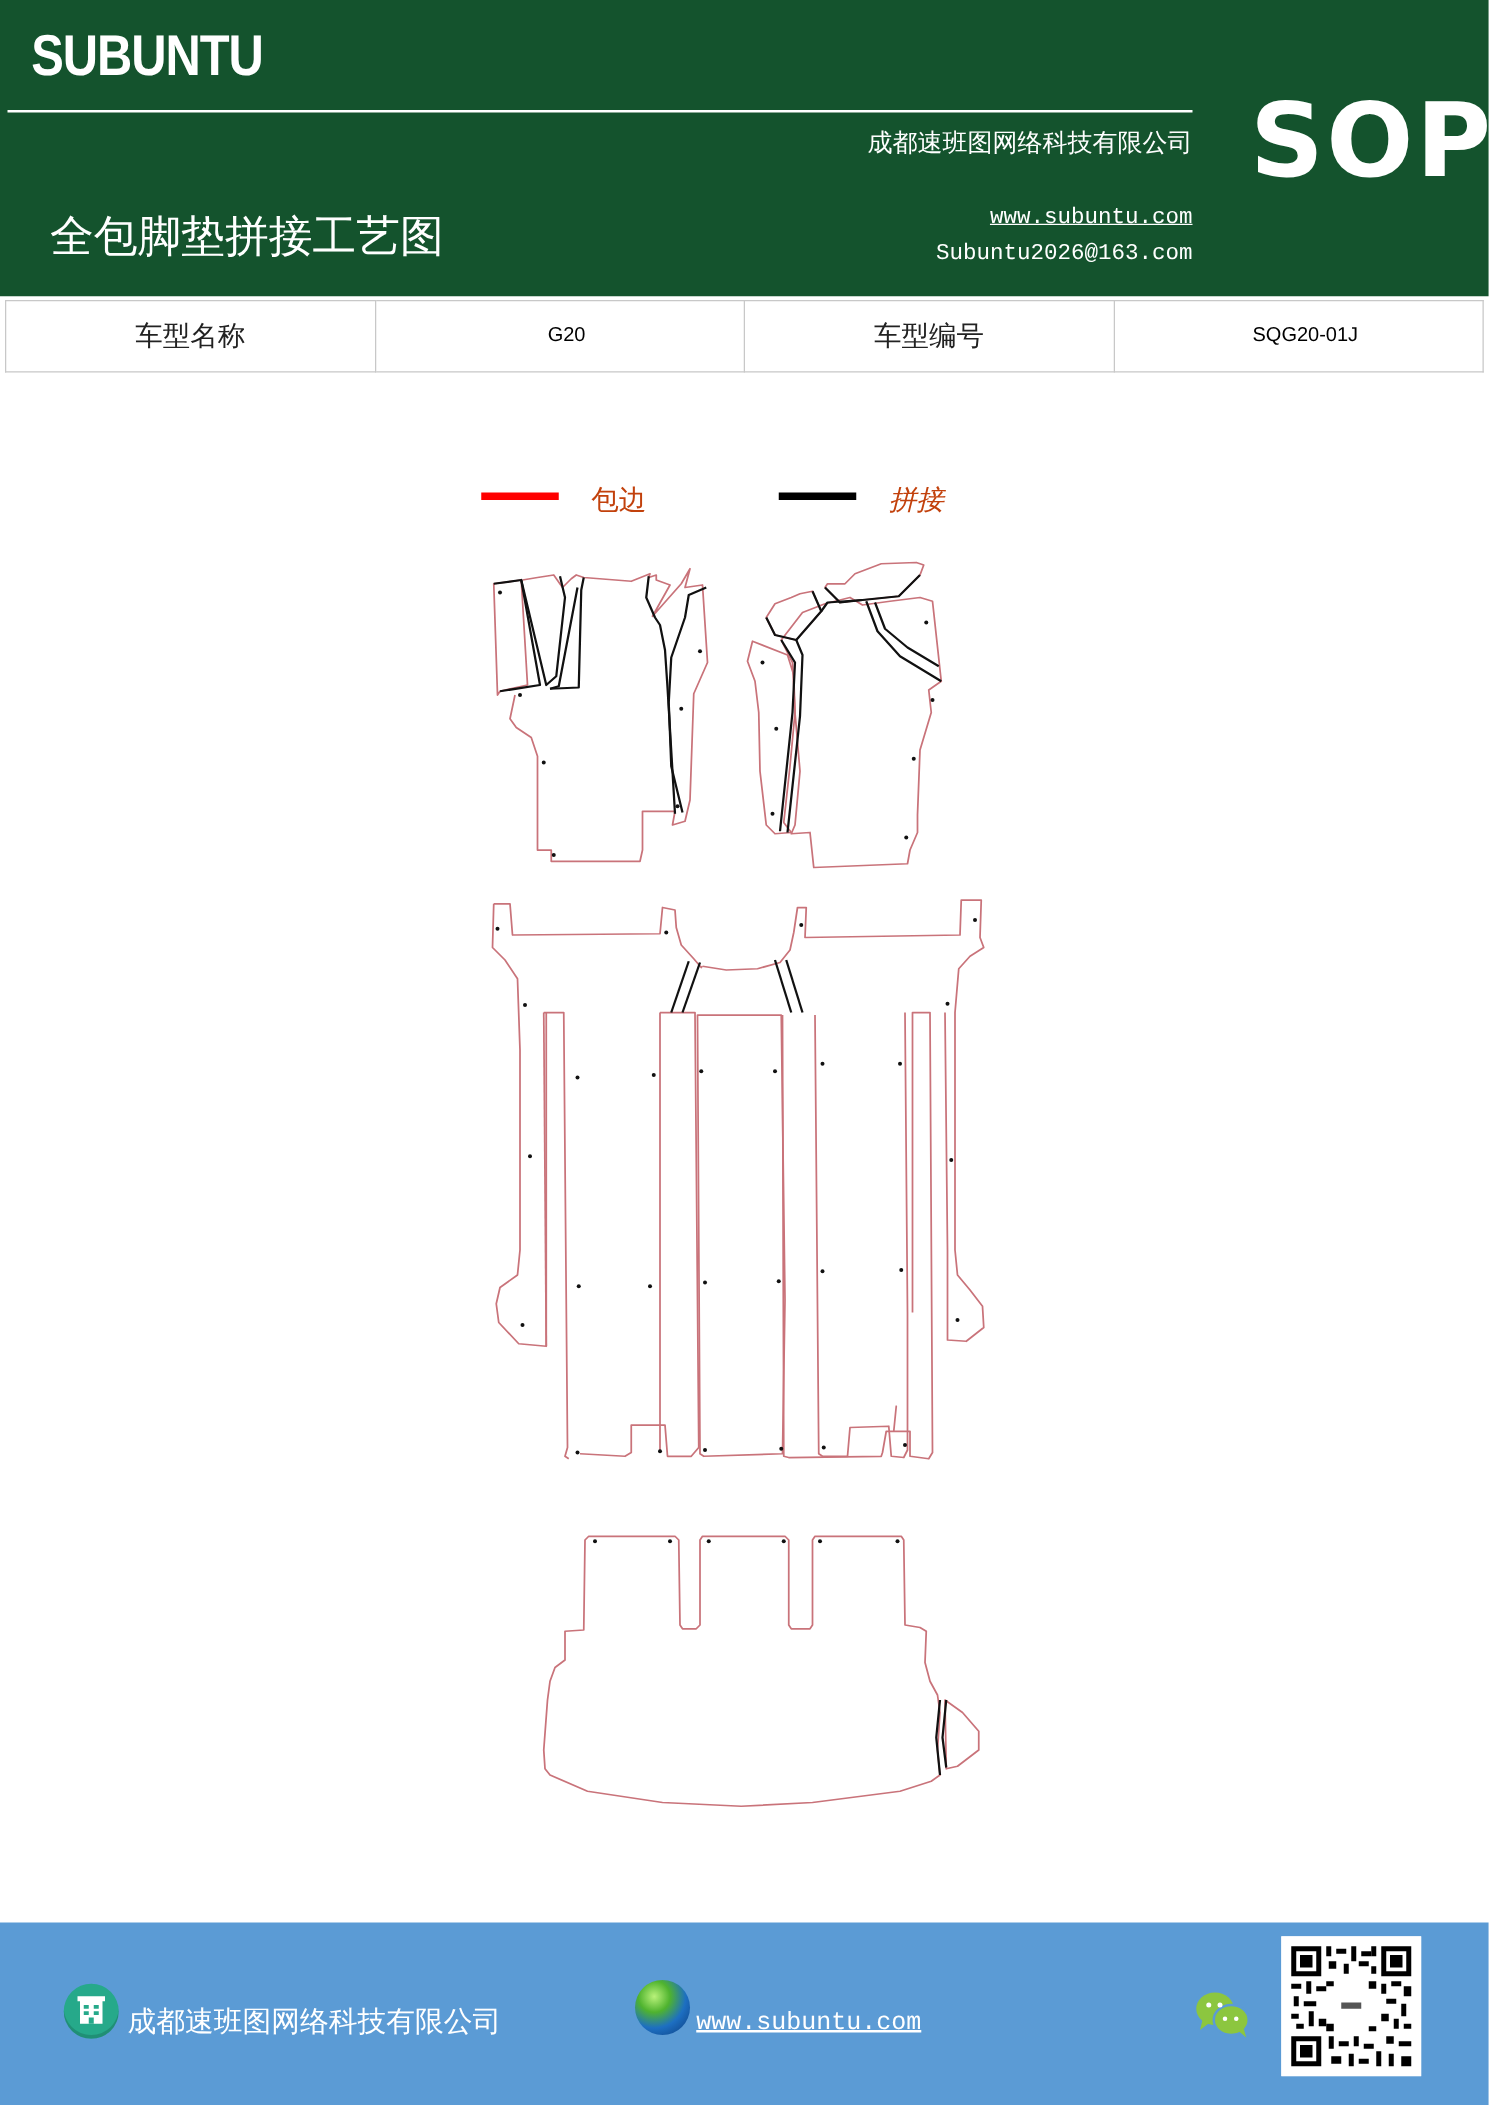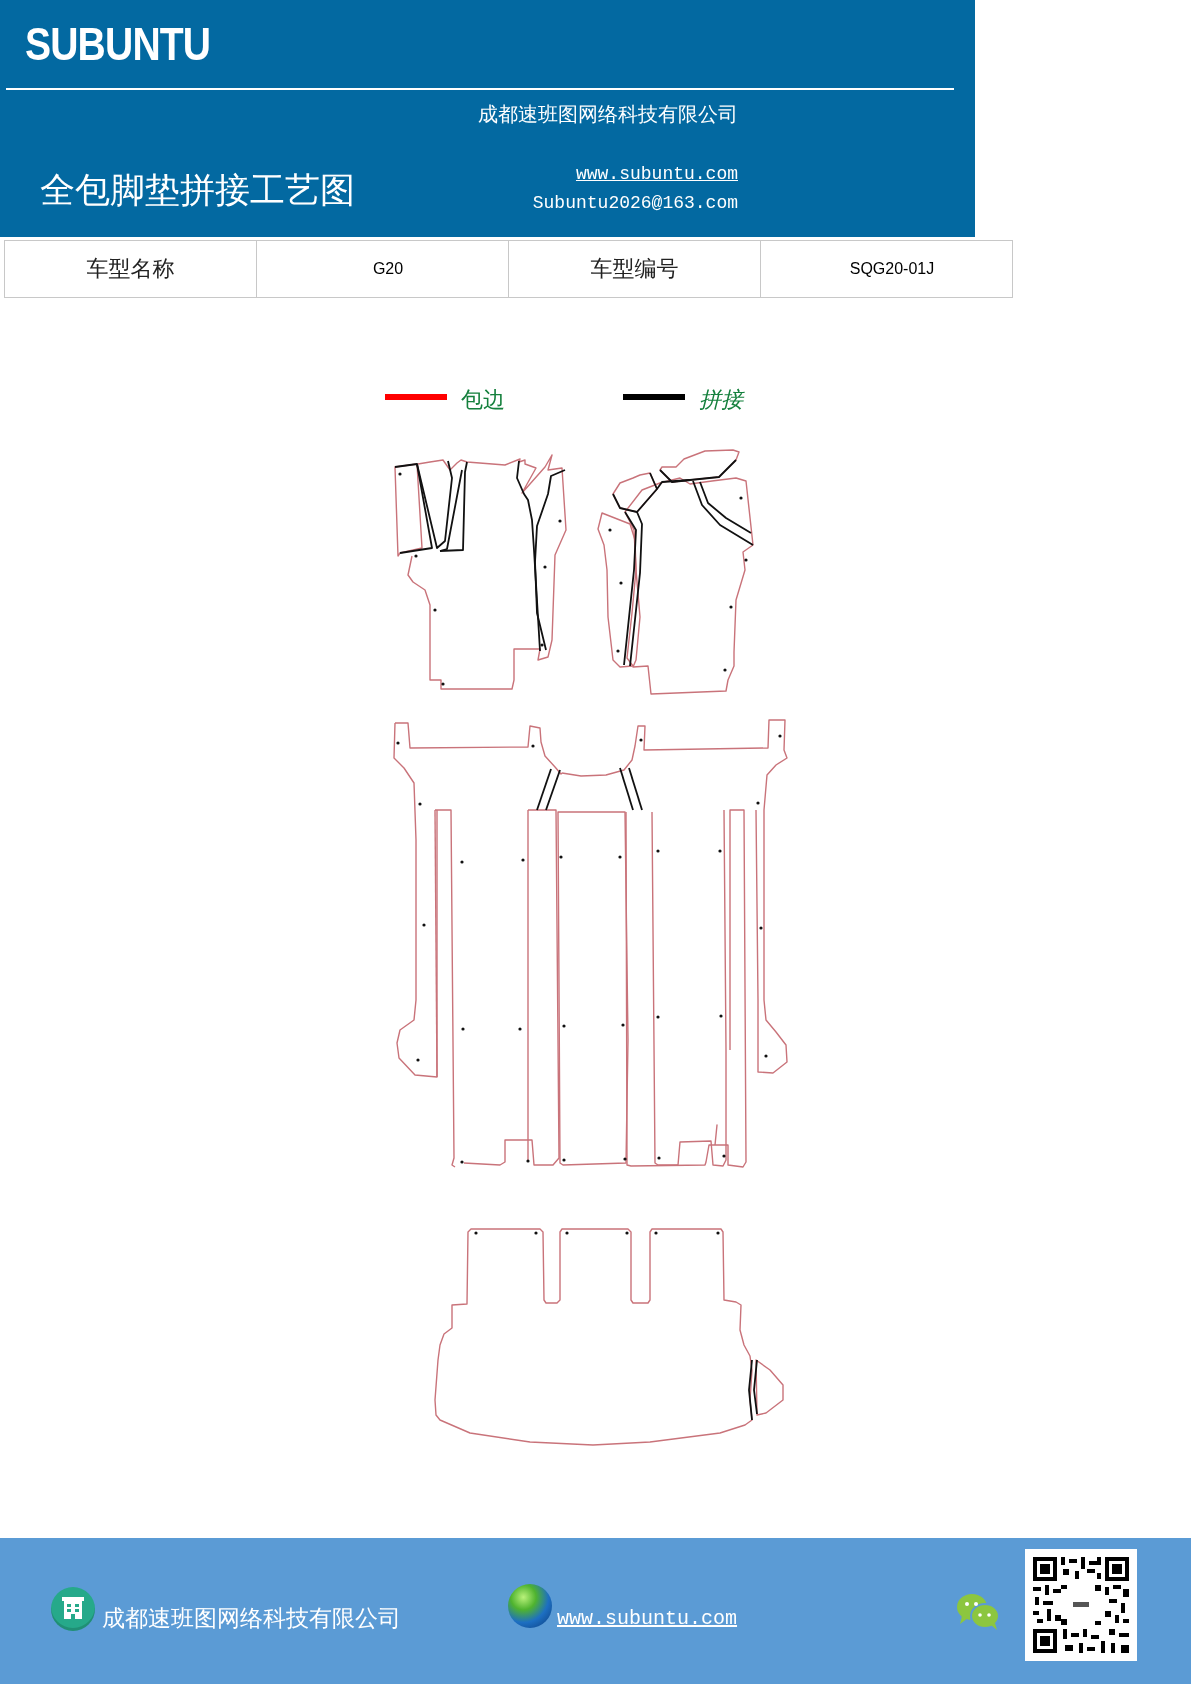--- a/index.html
+++ b/index.html
@@ -1,35 +1,35 @@
 <!DOCTYPE html>
 <html><head>
 <meta charset="utf-8">
 <style>
   html, body { margin: 0; padding: 0; }
   body { width: 1191px; height: 1684px; background: #ffffff; position: relative; overflow: hidden; font-family: "DejaVu Sans", sans-serif; }
-  .header { position: absolute; left: 0; top: 0; width: 975px; height: 237px; background: #0369a1; }
+  .header { position: absolute; left: 0; top: 0; width: 1191px; height: 237px; background: #14532d; }
   .brand { position: absolute; left: 25px; top: 16px; color: #fff; font-family: "Liberation Sans", sans-serif; font-weight: bold; font-size: 46px; letter-spacing: -1px; transform: scaleX(0.85); transform-origin: left top; line-height: 56px; }
   .rule { position: absolute; left: 6px; top: 88px; width: 948px; height: 2px; background: #ffffff; }
   .doc-title { position: absolute; left: 40px; top: 140px; color: #fff; font-size: 35px; font-family: "DejaVu Serif", serif; line-height: 44px; margin-top: 28px; }
   .company { position: absolute; right: 237px; top: 100px; color: #fff; font-size: 20px; font-family: "DejaVu Serif", serif; line-height: 28px; }
   .web { position: absolute; right: 237px; top: 162px; color: #fff; font-size: 18px; font-family: "Liberation Mono", monospace; text-decoration: underline; line-height: 24px; }
   .email { position: absolute; right: 237px; top: 191px; color: #fff; font-size: 18px; font-family: "Liberation Mono", monospace; line-height: 24px; }
   .sop { position: absolute; left: 1000px; top: 66px; color: #fff; font-size: 82px; font-family: "DejaVu Sans", sans-serif; font-weight: bold; letter-spacing: 2px; line-height: 96px; }
 
-  table.info { position: absolute; left: 4px; top: 240px; width: 1009px; border-collapse: collapse; table-layout: fixed; }
+  table.info { position: absolute; left: 4px; top: 240px; width: 1183px; border-collapse: collapse; table-layout: fixed; }
   table.info td { border: 1px solid #c8c8c8; height: 54px; text-align: center; vertical-align: middle; color: #000; }
   table.info td.lbl { font-family: "DejaVu Serif", serif; font-size: 22px; color: #222; }
   table.info td.val { font-family: "Liberation Sans", sans-serif; font-size: 19px; }
   table.info td.val.small { font-size: 16px; padding-left: 12px; }
 
   .legend { position: absolute; top: 385px; left: 0; width: 1191px; height: 40px; }
   .legend .item { position: absolute; top: 0; display: flex; align-items: center; }
   .legend .swatch { width: 62px; height: 6px; margin-right: 14px; margin-top: -6px; }
-  .legend .ltxt { font-family: "DejaVu Serif", serif; font-size: 22px; color: #15803d; }
+  .legend .ltxt { font-family: "DejaVu Serif", serif; font-size: 22px; color: #c2410c; margin-left: 12px; }
 
   .diagram { position: absolute; left: 0; top: 440px; width: 1191px; height: 1020px; }
 
   .footer { position: absolute; left: 0; top: 1538px; width: 1191px; height: 146px; background: #5b9bd5; }
   .f-icon-building { position: absolute; left: 51px; top: 49px; width: 44px; height: 44px; border-radius: 50%; background: #26a98a; box-shadow: inset 0 -3px 0 rgba(0,0,0,0.15); }
   .f-company { position: absolute; left: 102px; top: 65px; color: #fff; font-size: 23px; font-family: "DejaVu Serif", serif; line-height: 30px; }
   .f-icon-globe { position: absolute; left: 508px; top: 46px; width: 44px; height: 44px; border-radius: 50%; background: radial-gradient(circle at 35% 30%, #b9f27a 0%, #4fb32f 30%, #1d6fc2 60%, #0b3a7a 100%); }
   .f-web { position: absolute; left: 557px; top: 68px; color: #fff; font-size: 20px; font-family: "Liberation Mono", monospace; text-decoration: underline; line-height: 26px; }
   .f-wechat { position: absolute; left: 955px; top: 54px; width: 46px; height: 40px; }
   .f-qr { position: absolute; left: 1025px; top: 11px; width: 112px; height: 112px; background: #fff; }

